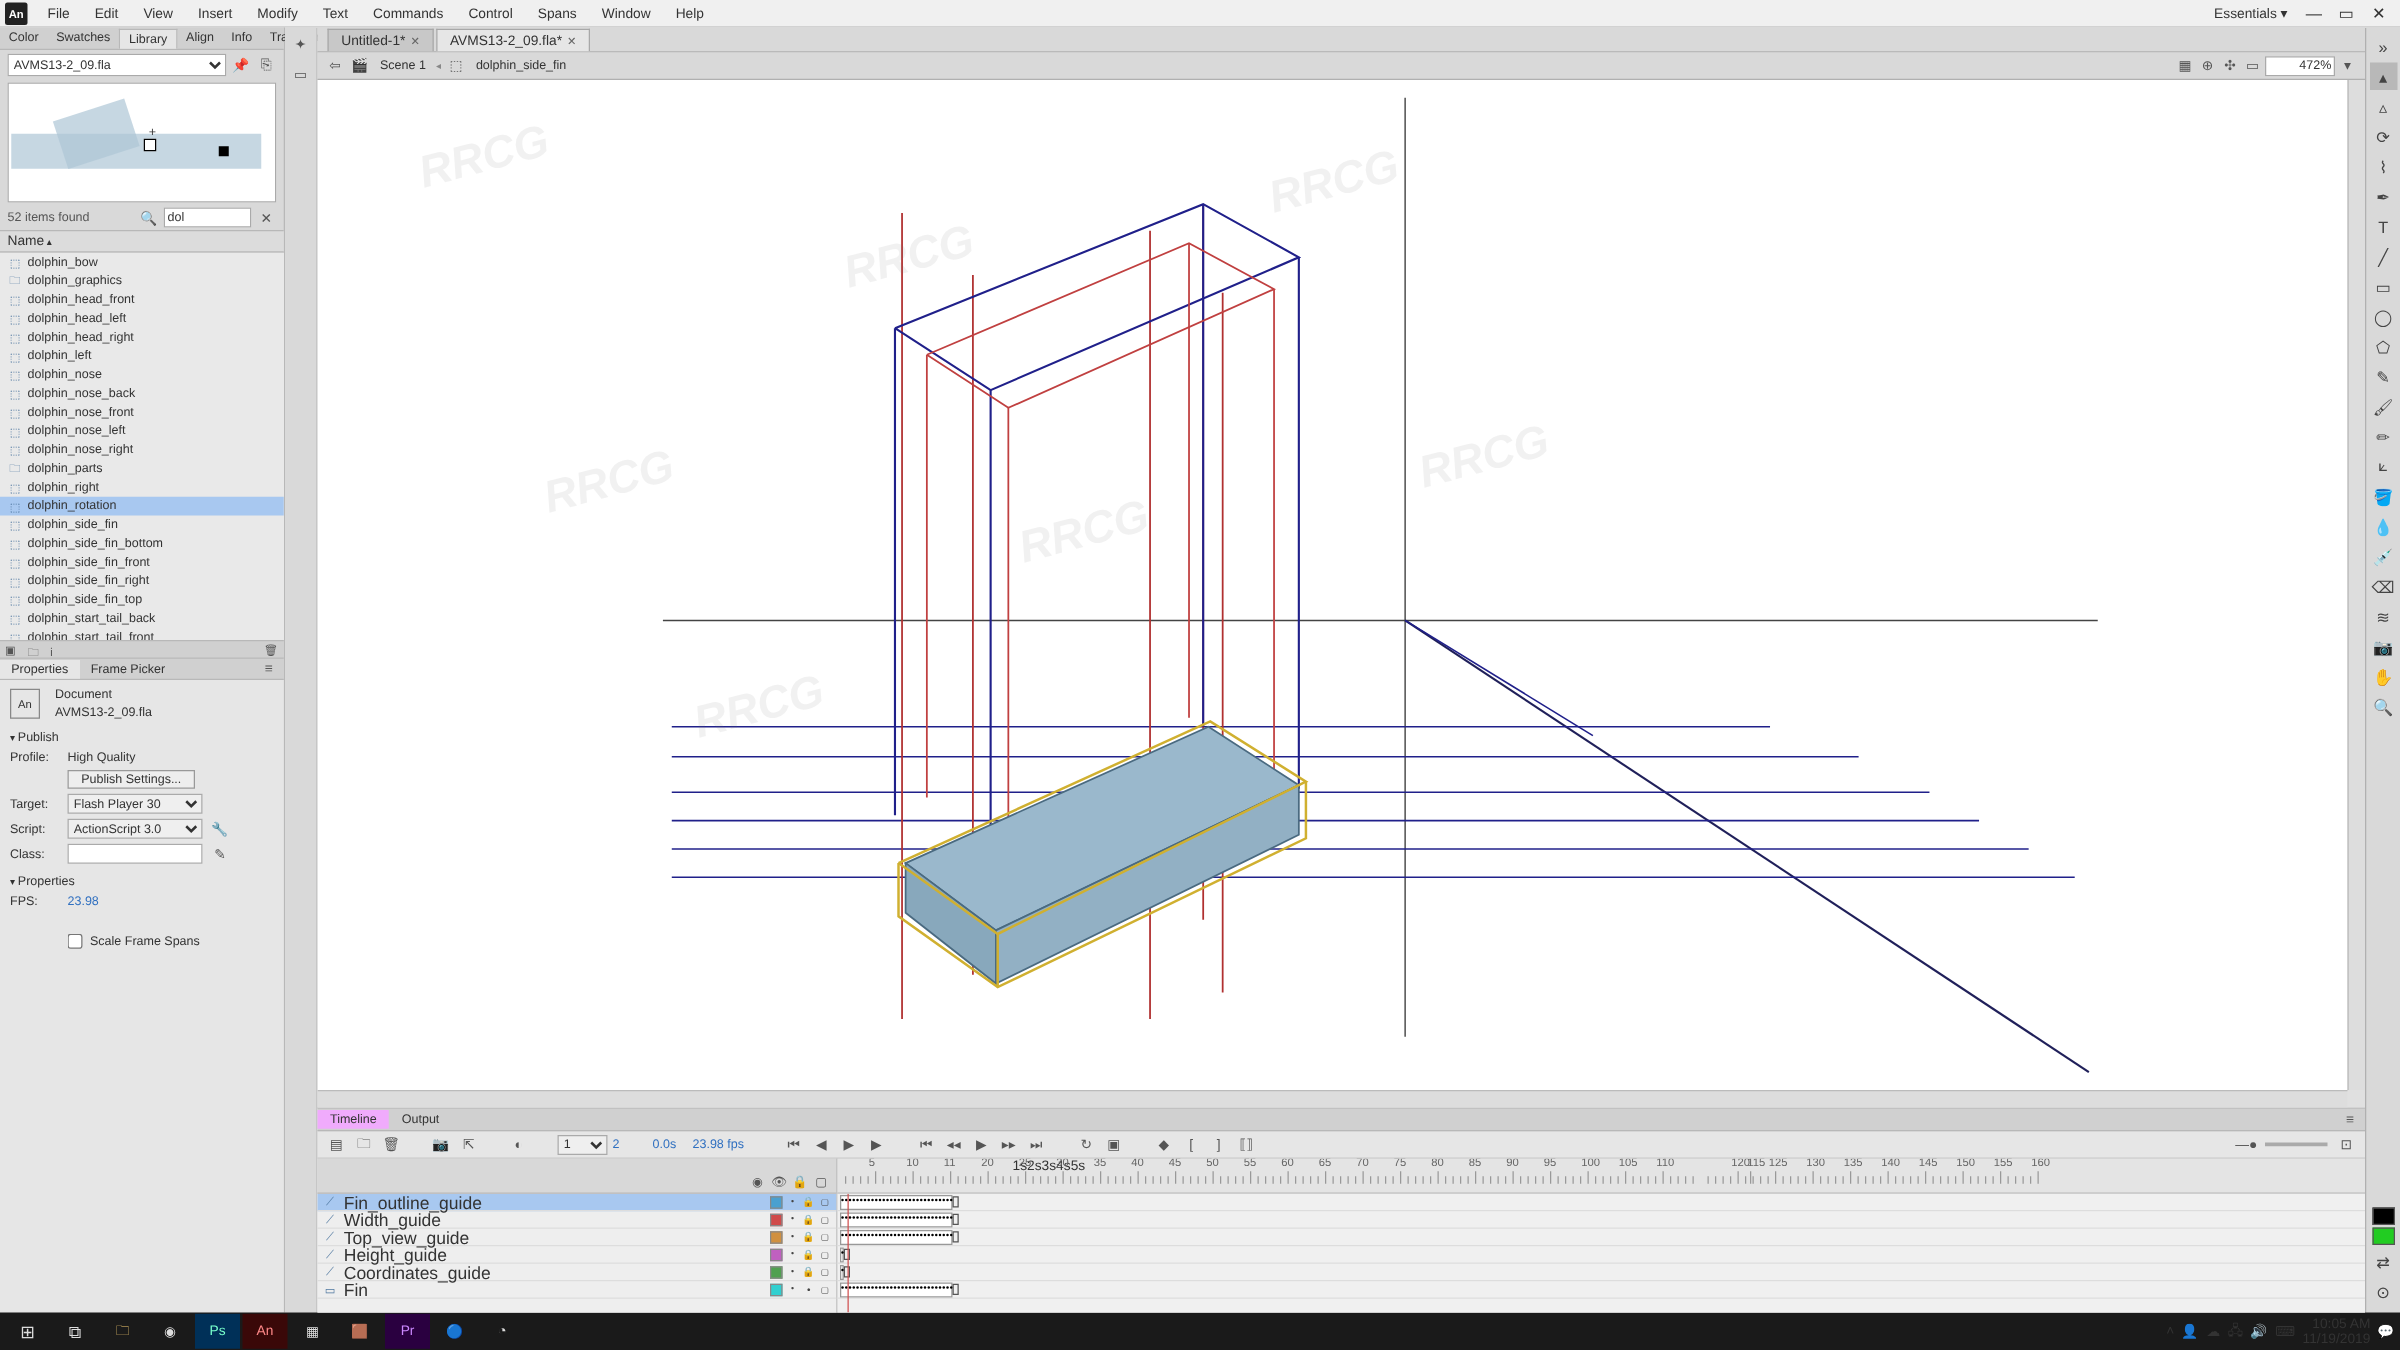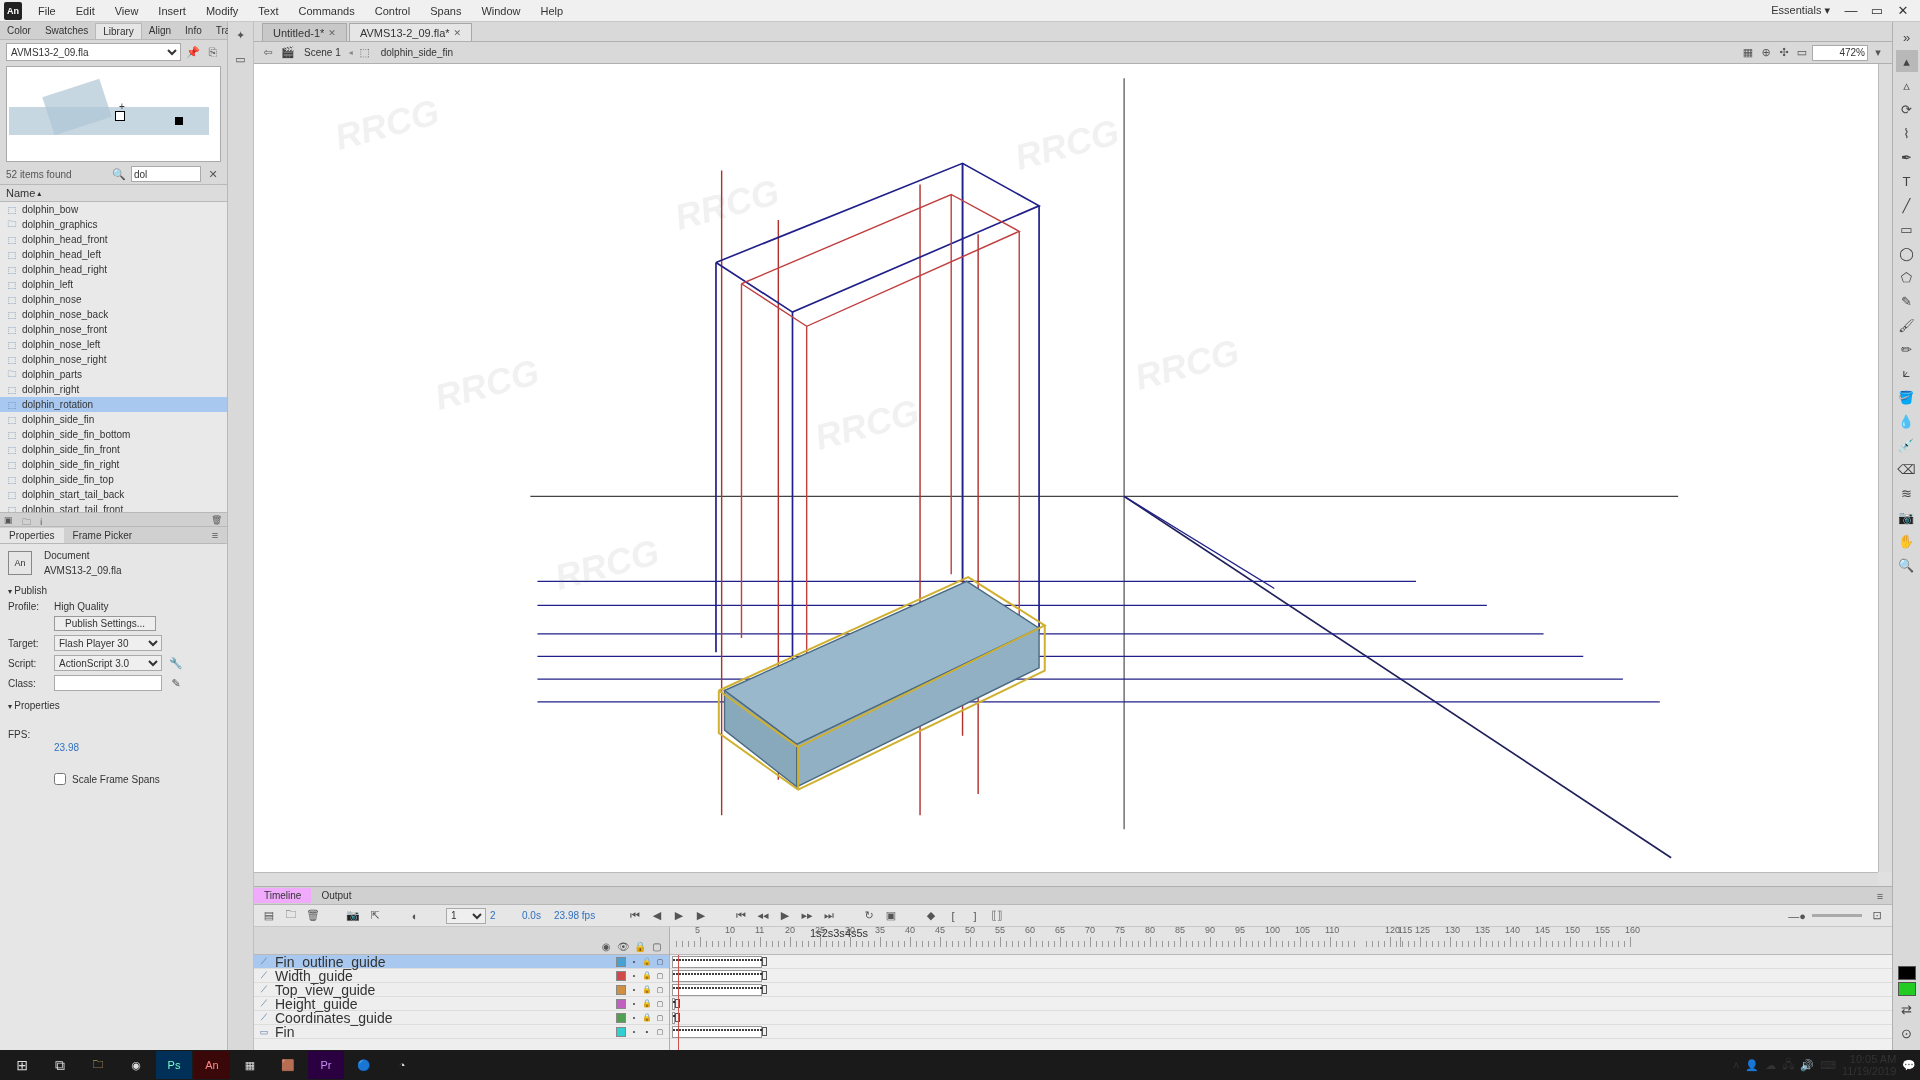--- a/index.html
+++ b/index.html
@@ -294,21 +294,21 @@
           <div class="ibtn">🔧</div>
         </div>
       <div class="prow">
           <div class="lbl">Class:</div>
           <input type="text" value="" style="">
           <div class="ibtn">✎</div>
         </div>
       <div class="psec open">Properties</div>
       <div class="prow">
           <div class="lbl">FPS:</div>
-          <div class="val" style="color:#3070c0;margin-top:26px;">23.98</div>
+          <div class="val" style="color:#3070c0;">23.98</div>
         </div>
       <div class="prow" style="padding-left:46px;margin-top:16px;">
           <input type="checkbox" style="">
           <div class="val">Scale Frame Spans</div>
         </div>
     </div>
   </div>
 
   <div class="doccol">
     <div class="btn">✦</div>

